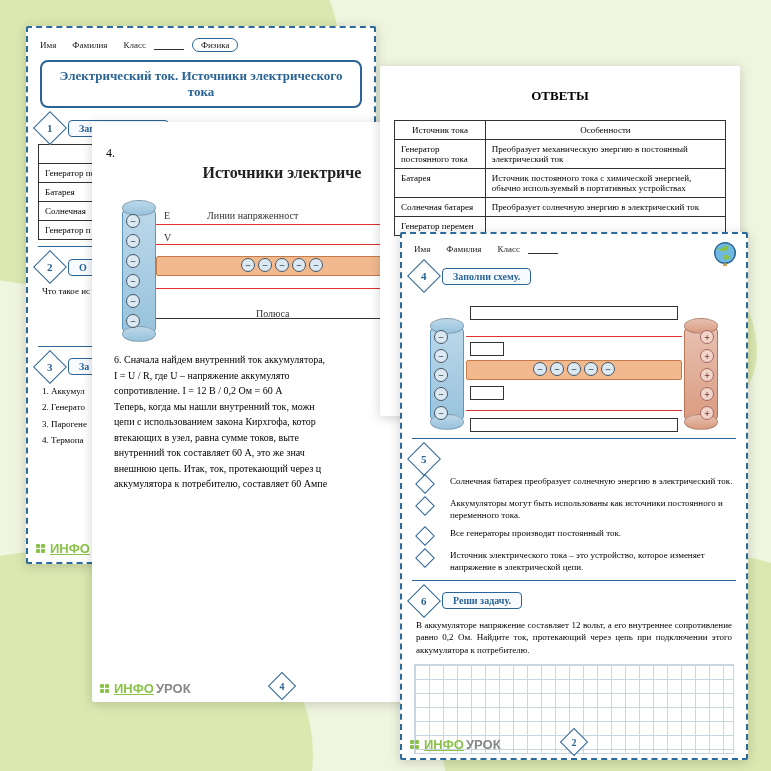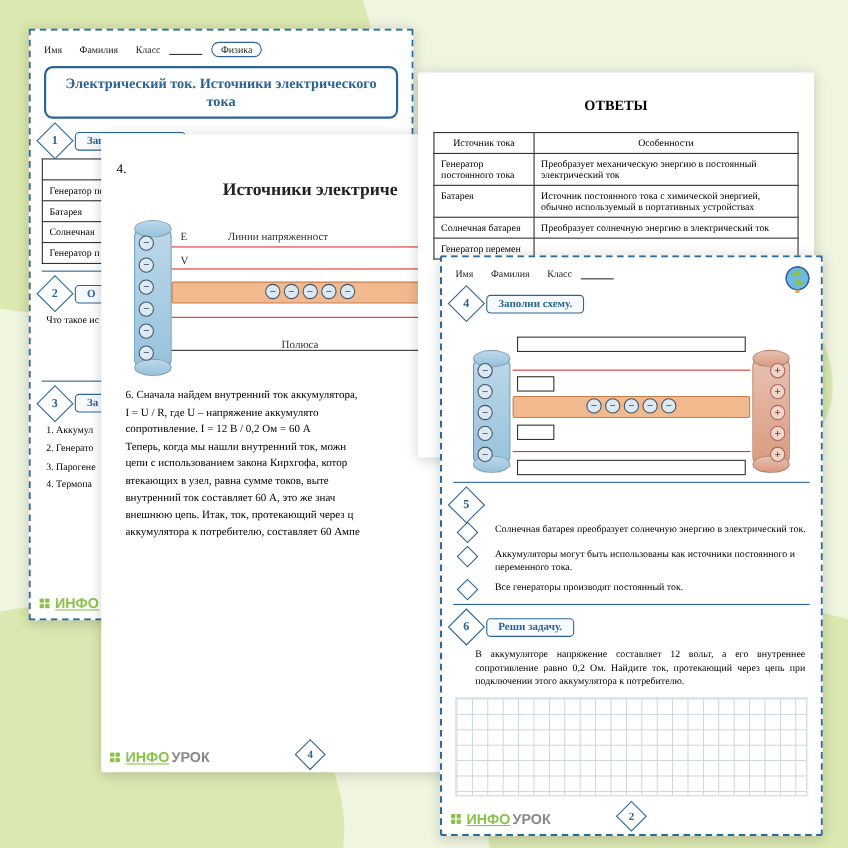--- a/index.html
+++ b/index.html
@@ -90,21 +90,21 @@
   .p3-list div { margin-bottom:2px;}
 
   
   .globe { position:absolute; right:6px; top:4px; width:30px; height:30px; }
   .blank-box { border:1px solid #333; background:#fff; position:absolute; }
   .diagram4 { position:relative; width:calc(100% - 12px); height:140px; margin:4px 6px; }
   .long-bar { position:absolute; left:56px; right:56px; top:14px; height:14px; border:1px solid #333; background:#fff; }
   .statements { font-size:9px; line-height:1.35; margin:4px 6px;}
   .stmt-row { display:flex; gap:18px; margin-bottom:6px; align-items:flex-start;}
   .stmt-box { width:14px; height:14px; border:1px solid #2b6496; transform:rotate(45deg); flex:0 0 auto; margin-top:2px; margin-left:4px;}
-  .task-text { font-size:9px; line-height:1.4; padding:2px 8px; text-align:justify;margin-left:16px;}
+  .task-text { font-size:9px; line-height:1.4; padding:2px 8px; text-align:justify;}
   .grid-area { position:relative; margin:6px; height:90px;
     background-image:
       linear-gradient(#c8d6e0 1px, transparent 1px),
       linear-gradient(90deg, #c8d6e0 1px, transparent 1px);
     background-size: 14px 14px;
     border:1px solid #c8d6e0;
   }
 </style>
 </head>
 <body>
@@ -370,20 +370,24 @@
         <div>Солнечная батарея преобразует солнечную энергию в электрический ток.</div>
       </div>
     <div class="stmt-row">
         <div class="stmt-box"></div>
         <div>Аккумуляторы могут быть использованы как источники постоянного и переменного тока.</div>
       </div>
     <div class="stmt-row">
         <div class="stmt-box"></div>
         <div>Все генераторы производят постоянный ток.</div>
       </div>
+    <div class="stmt-row">
+        <div class="stmt-box"></div>
+        <div>Источник электрического тока – это устройство, которое изменяет напряжение в электрической цепи.</div>
+      </div>
   </div>
 
   <div class="divider"></div>
   <div class="section-row">
     <div class="num-diamond">
         <span>6</span>
       </div>
     <div class="section-label">Реши задачу.</div>
   </div>
   <div class="task-text">В аккумуляторе напряжение составляет 12 вольт, а его внутреннее сопротивление равно 0,2 Ом. Найдите ток, протекающий через цепь при подключении этого аккумулятора к потребителю.</div>

